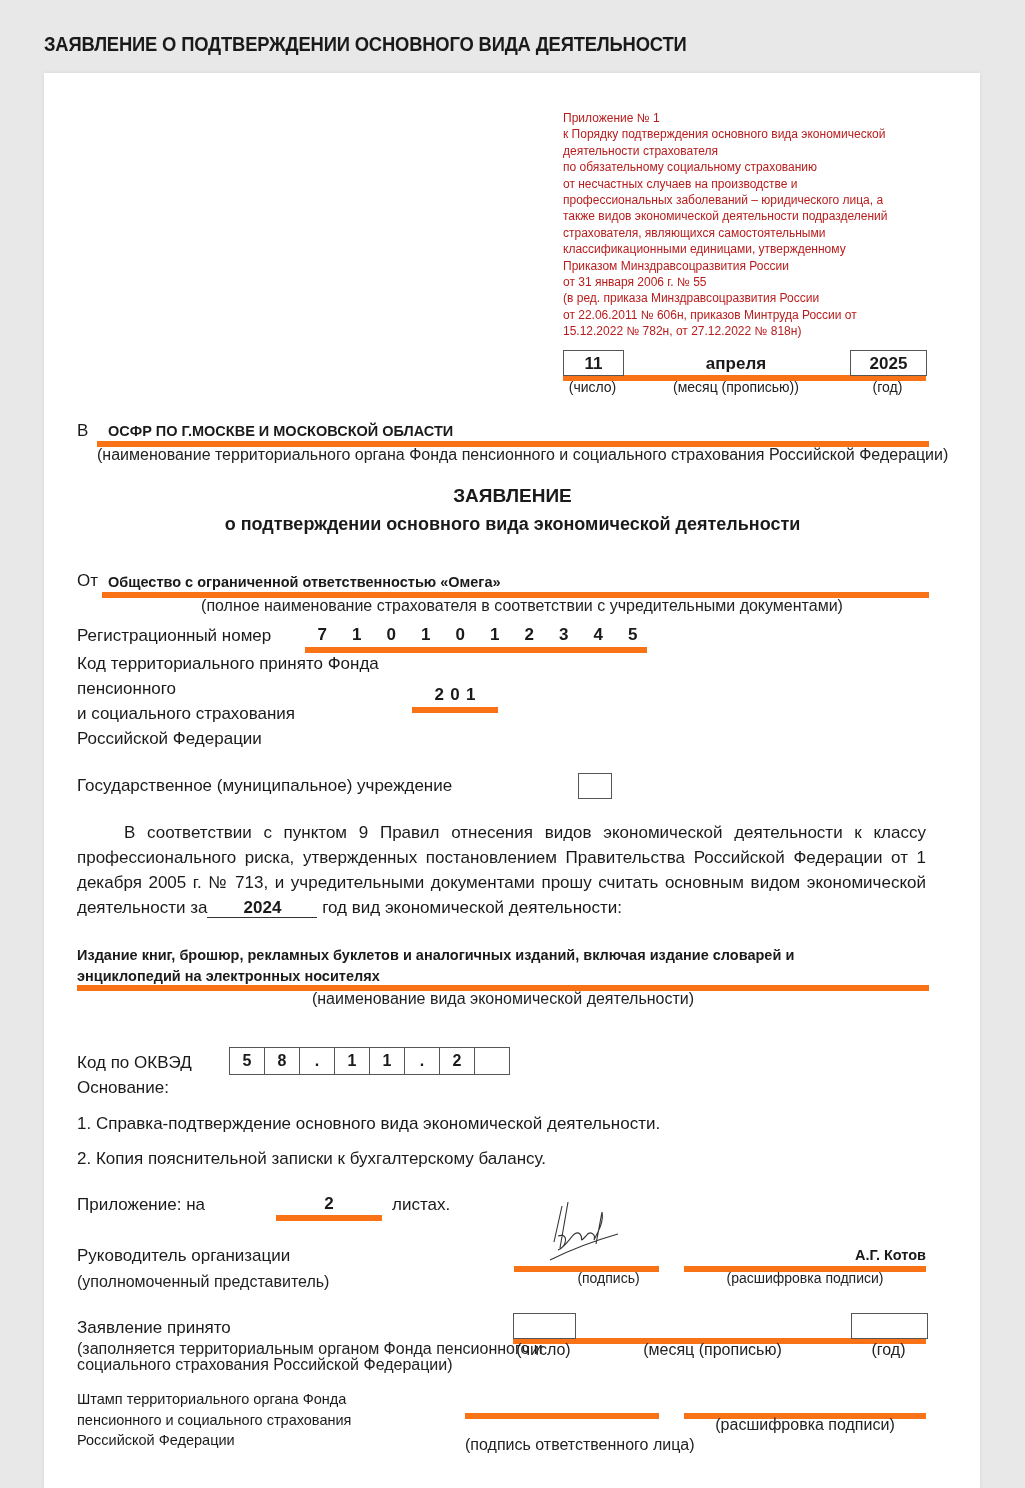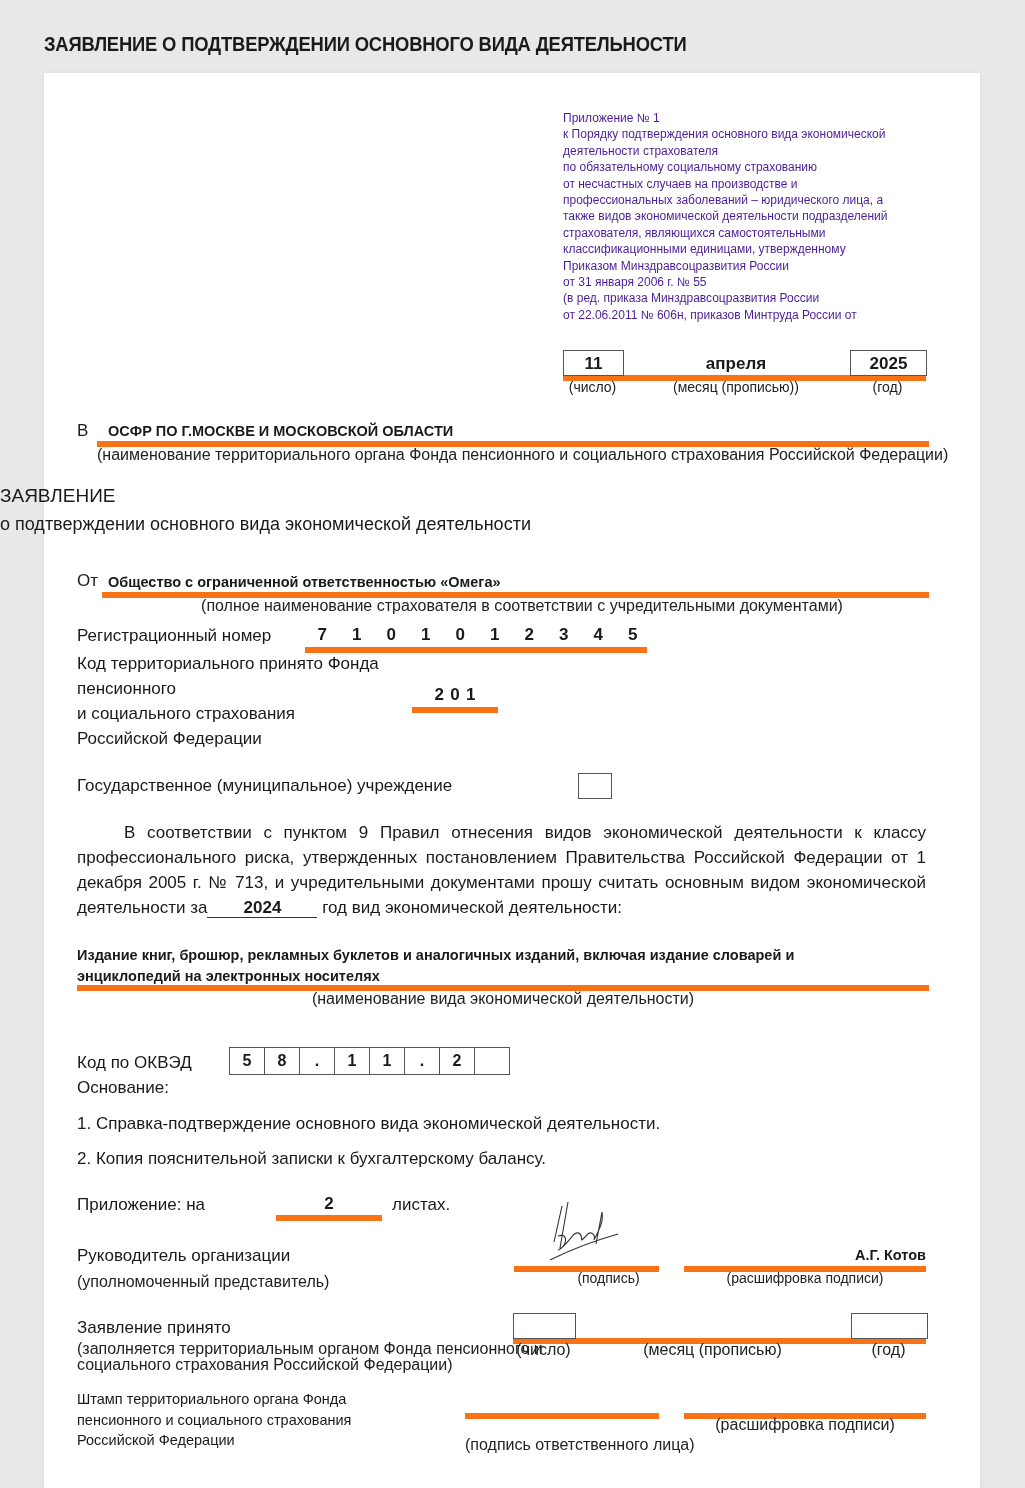--- a/index.html
+++ b/index.html
@@ -10,32 +10,32 @@
   .page-heading {
     position:absolute; left:44px; top:33px; font-size:20px; font-weight:bold;
     letter-spacing:-0.2px; transform:scaleX(0.92); transform-origin:left top; color:#1a1a1a;
   }
   .sheet {
     position:absolute; left:44px; top:73px; width:936px; height:1415px; background:#fff;
     box-shadow: 0 0 4px rgba(0,0,0,0.08);
   }
   .abs { position:absolute; }
   .appendix {
-    left:563px; top:110px; font-size:12px; line-height:16.4px; color:#4c1d95; width:380px;
+    left:563px; top:110px; font-size:12px; line-height:16.4px; color:#b91c1c; width:380px;
   }
   .appendix div { white-space:nowrap; }
   .datebox {
     border:1px solid #555; height:24px; top:350px; font-weight:bold; font-size:17px;
     text-align:center; line-height:25px;
   }
   .baseline { border-bottom:6px solid #f97316; }
   .caption { font-size:16px; color:#222; white-space:nowrap; }
   .cap-c { text-align:center; }
   .label16 { font-size:17px; white-space:nowrap; }
-  .title-main { left:0; width:1025px; text-align:left; font-weight:normal; }
+  .title-main { left:0; width:1025px; text-align:center; font-weight:bold; }
   .digits span { display:inline-block; width:34.5px; text-align:center; font-weight:bold; font-size:17px; }
   .para { left:77px; width:849px; font-size:17px; line-height:25px; text-align:justify; }
   .okved { display:flex; left:229px; top:1047px; height:26px; border:1px solid #555; }
   .okved div { width:34px; border-right:1px solid #555; text-align:center; font-weight:bold; font-size:16px; line-height:26px; }
   .okved div:last-child { border-right:none; }
   .checkbox { border:1px solid #555; width:32px; height:24px; left:578px; top:773px; background:#fff; }
   .smallbox { border:1px solid #555; height:24px; top:1313px; }
 </style>
 </head>
 <body>
@@ -51,20 +51,21 @@
   <div>по обязательному социальному страхованию</div>
   <div>от несчастных случаев на производстве и</div>
   <div>профессиональных заболеваний – юридического лица, а</div>
   <div>также видов экономической деятельности подразделений</div>
   <div>страхователя, являющихся самостоятельными</div>
   <div>классификационными единицами, утвержденному</div>
   <div>Приказом Минздравсоцразвития России</div>
   <div>от 31 января 2006 г. № 55</div>
   <div>(в ред. приказа Минздравсоцразвития России</div>
   <div>от 22.06.2011 № 606н, приказов Минтруда России от</div>
+  <div>15.12.2022 № 782н, от 27.12.2022 № 818н)</div>
 </div>
 
 <div class="abs baseline" style="left:563px; top:375px; width:363px;"></div>
 <div class="abs datebox" style="left:563px; width:59px;">11</div>
 <div class="abs" style="left:622px; top:350px; width:228px; height:26px; text-align:center; font-weight:bold; font-size:17px; line-height:27px;">апреля</div>
 <div class="abs datebox" style="left:850px; width:75px;">2025</div>
 <div class="abs caption cap-c" style="left:555px; top:379px; width:75px; font-size:14px;">(число)</div>
 <div class="abs caption cap-c" style="left:622px; top:379px; width:228px; font-size:14px;">(месяц (прописью))</div>
 <div class="abs caption cap-c" style="left:850px; top:379px; width:75px; font-size:14px;">(год)</div>
 

